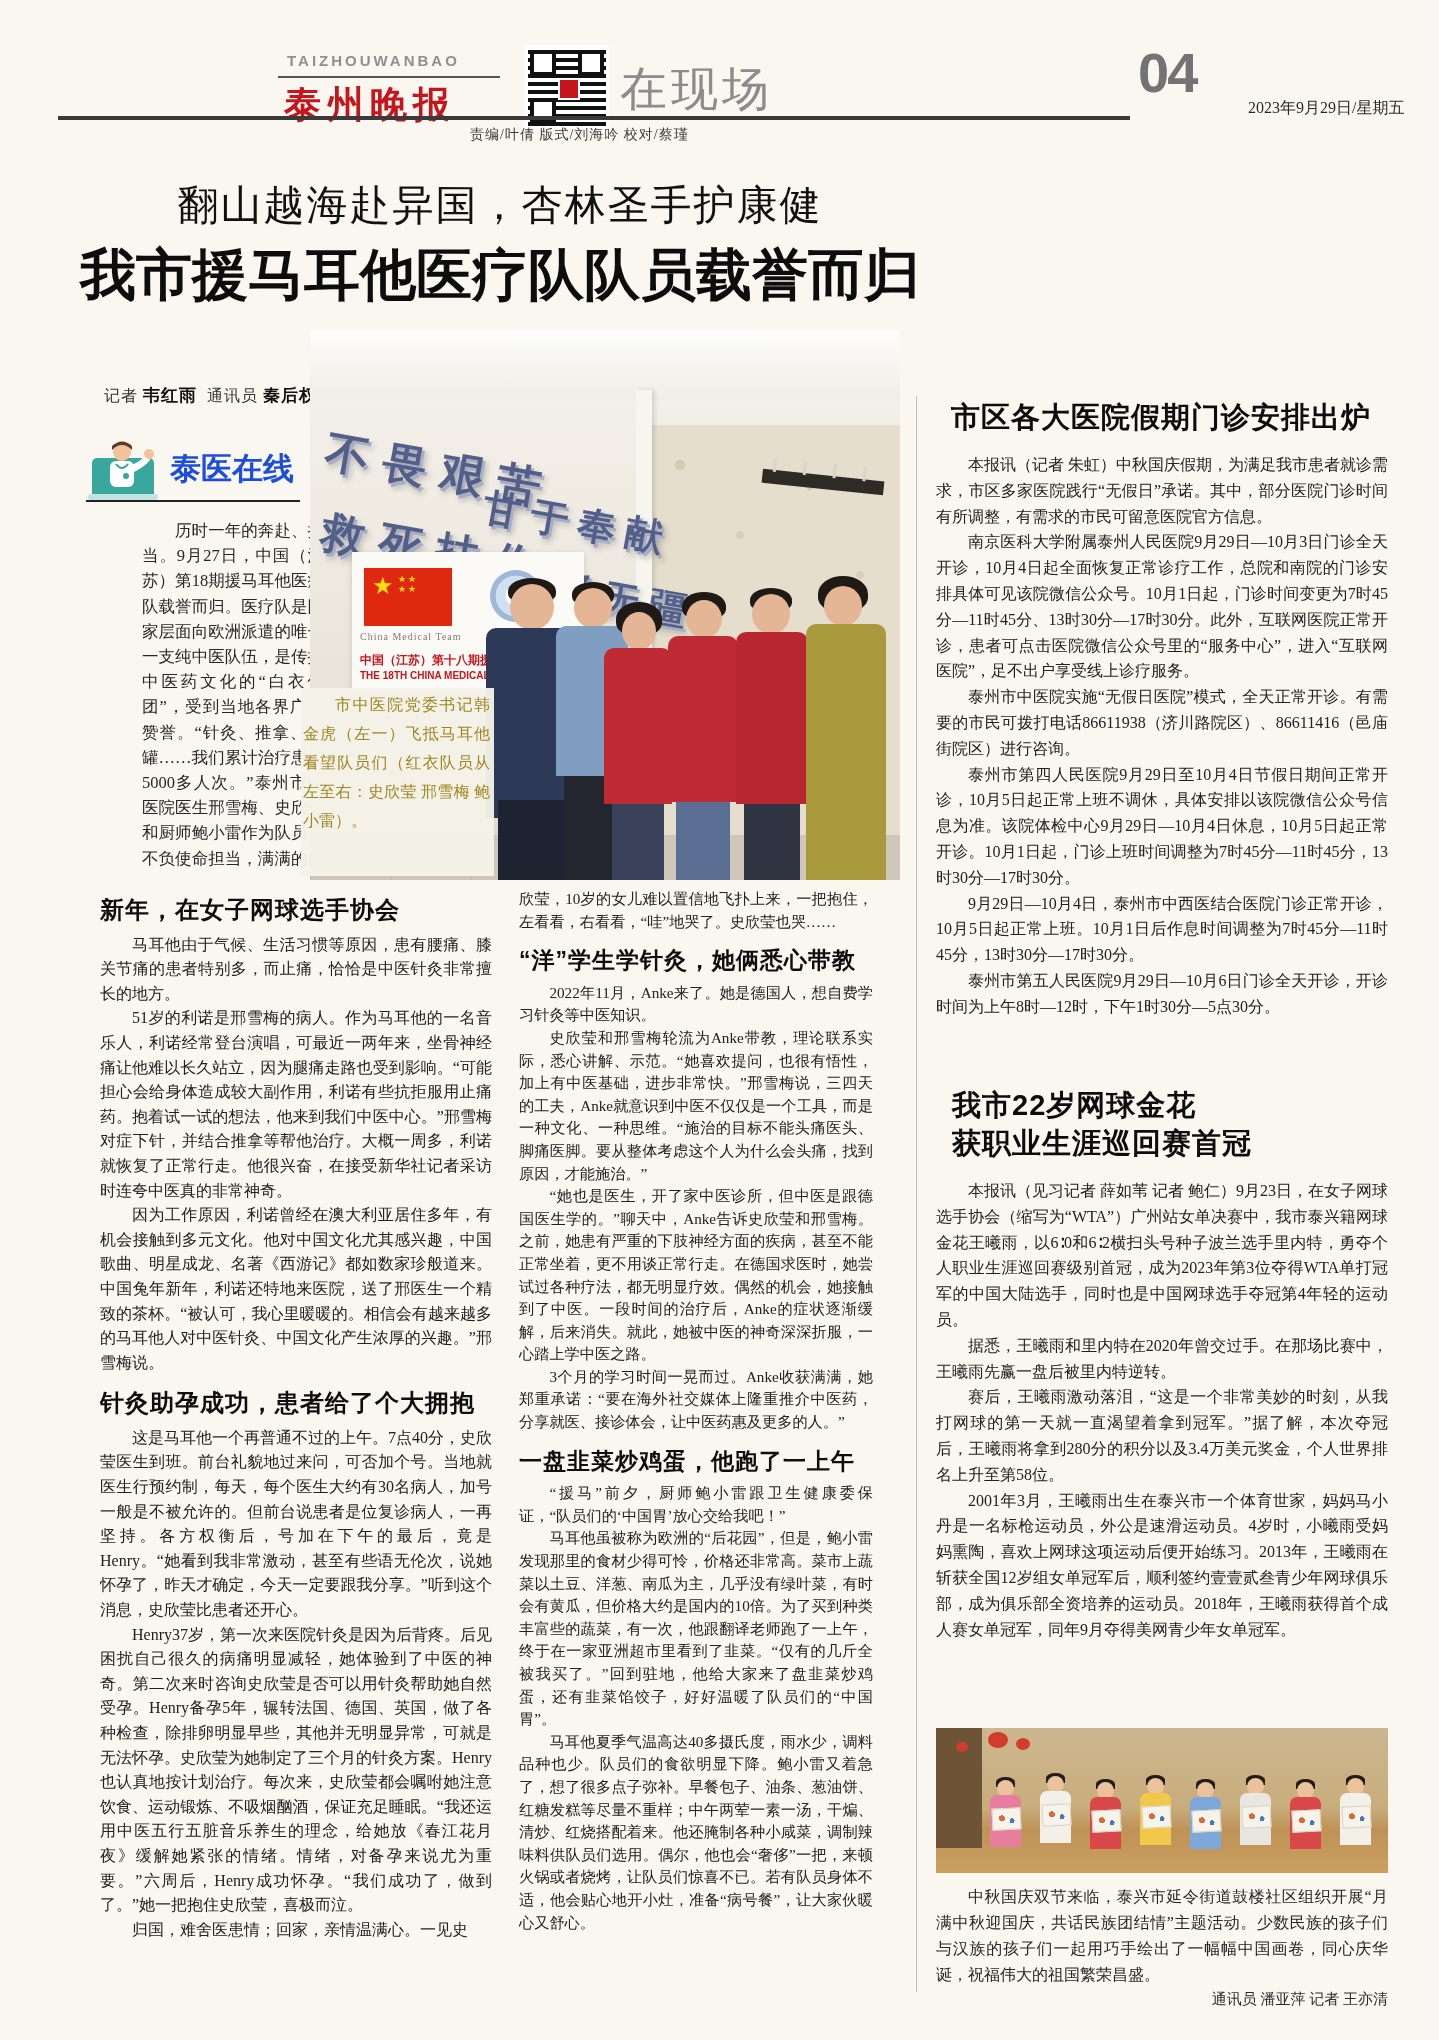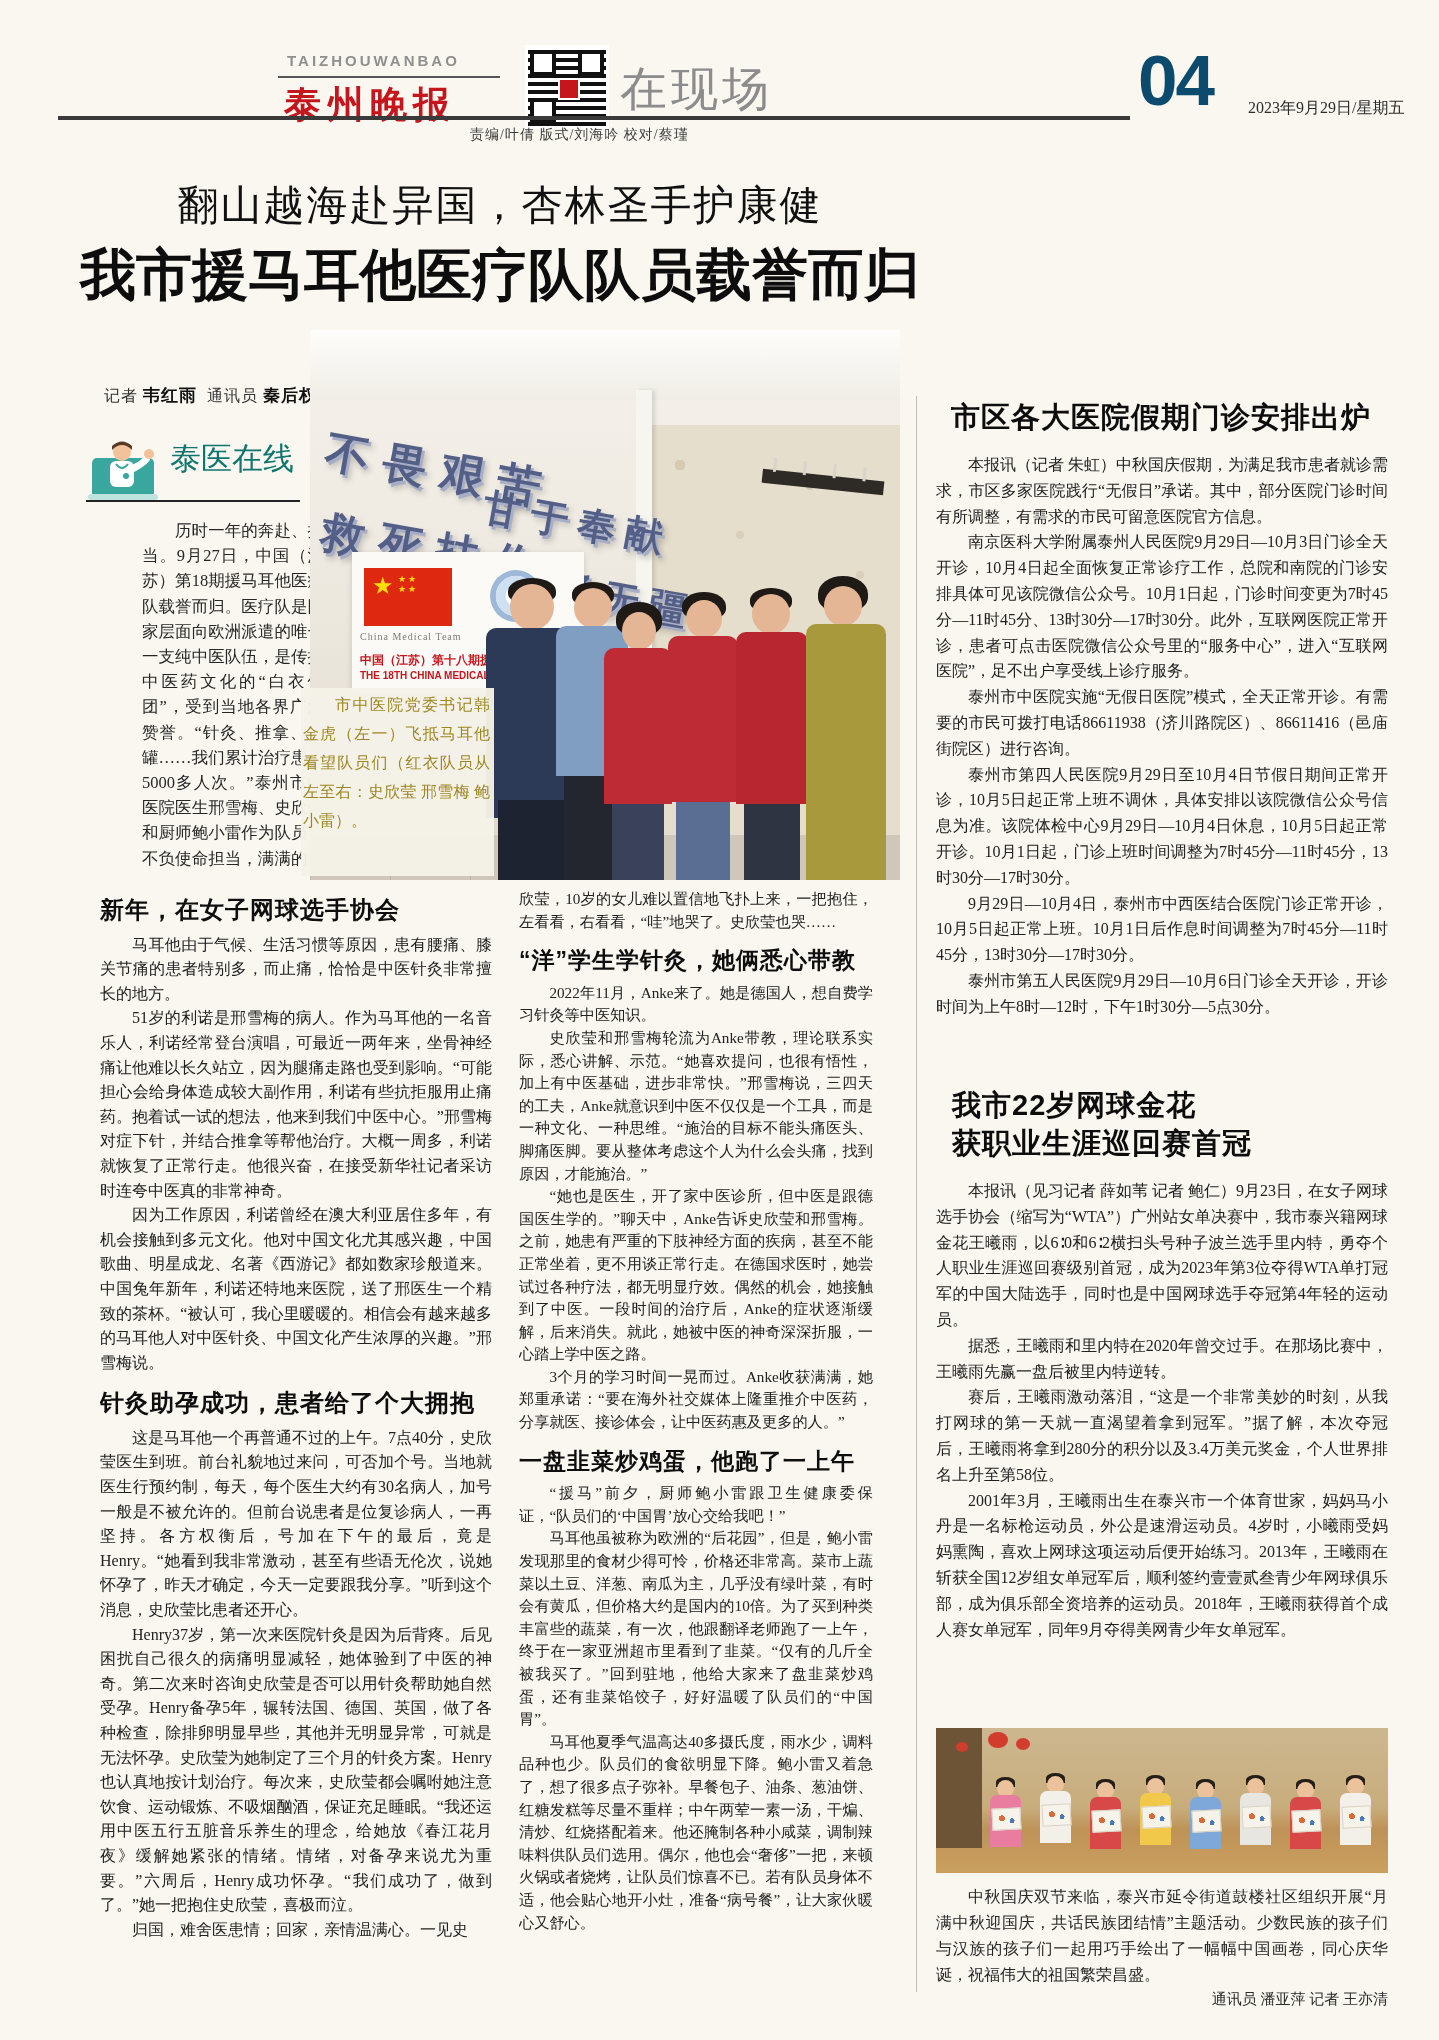--- a/index.html
+++ b/index.html
@@ -16,35 +16,35 @@
   .qr{left:528px;top:48px;width:78px;height:78px;background:
       repeating-linear-gradient(0deg,#111 0 4px,#fff 4px 8px),
       repeating-linear-gradient(90deg,#111 0 4px,rgba(255,255,255,.85) 4px 8px);
       outline:3px solid #fff;}
   .qr-eye{position:absolute;width:18px;height:18px;border:4px solid #111;background:#fff;}
   .qr-seal{position:absolute;left:30px;top:30px;width:18px;height:18px;background:#c5161d;border:2px solid #fff;}
   .section-tag{left:620px;top:58px;font-size:47px;color:#8c8c8c;letter-spacing:4px;
                font-family:"Liberation Sans","DejaVu Sans",sans-serif;}
   .editors{left:470px;top:126px;font-size:14px;color:#3b3b3b;letter-spacing:1px;}
   .mast-rule{left:58px;top:116px;width:1072px;height:4px;background:#3a3a3a;}
-  .page-no{left:1138px;top:40px;font-size:71px;font-weight:bold;color:#0c4a6e;
+  .page-no{left:1138px;top:40px;font-size:56px;font-weight:bold;color:#737373;
            font-family:"Liberation Sans","DejaVu Sans",sans-serif;letter-spacing:-2px;text-align:right;}
   .date{left:1248px;top:98px;font-size:16px;color:#2b2b2b;}
 
   
   .kicker{left:80px;top:178px;width:840px;text-align:center;font-size:41px;letter-spacing:2px;color:#111;}
   .mainline{left:60px;top:238px;width:880px;text-align:center;font-size:56px;font-weight:900;
             font-family:"Liberation Sans","DejaVu Sans",sans-serif;letter-spacing:0px;color:#0d0d0d;}
   .byline{left:104px;top:384px;font-size:16px;color:#333;letter-spacing:1px;}
   .byline b{font-size:17px;color:#111;}
 
   
   .badge{left:86px;top:438px;width:214px;height:62px;border-bottom:2px solid #222;}
-  .badge-label{position:absolute;left:84px;top:0;font-size:31px;font-weight:normal;
-               font-family:"Liberation Sans","DejaVu Sans",sans-serif;color:#0f766e;}
+  .badge-label{position:absolute;left:84px;top:10px;font-size:31px;font-weight:bold;
+               font-family:"Liberation Sans","DejaVu Sans",sans-serif;color:#1d4ed8;}
 
   
   .intro{left:142px;top:518px;width:182px;height:356px;font-size:16.5px;line-height:25.2px;
          text-align:justify;color:#262626;overflow:hidden;}
   .intro p{margin:0;text-indent:2em;}
 
   
   .photo{left:310px;top:330px;width:590px;height:550px;overflow:hidden;
          background:linear-gradient(180deg,#f5f2ec 0%,#ece7dd 55%,#ddd6c9 100%);}
   .ceiling{position:absolute;left:0;top:0;width:100%;height:70px;

